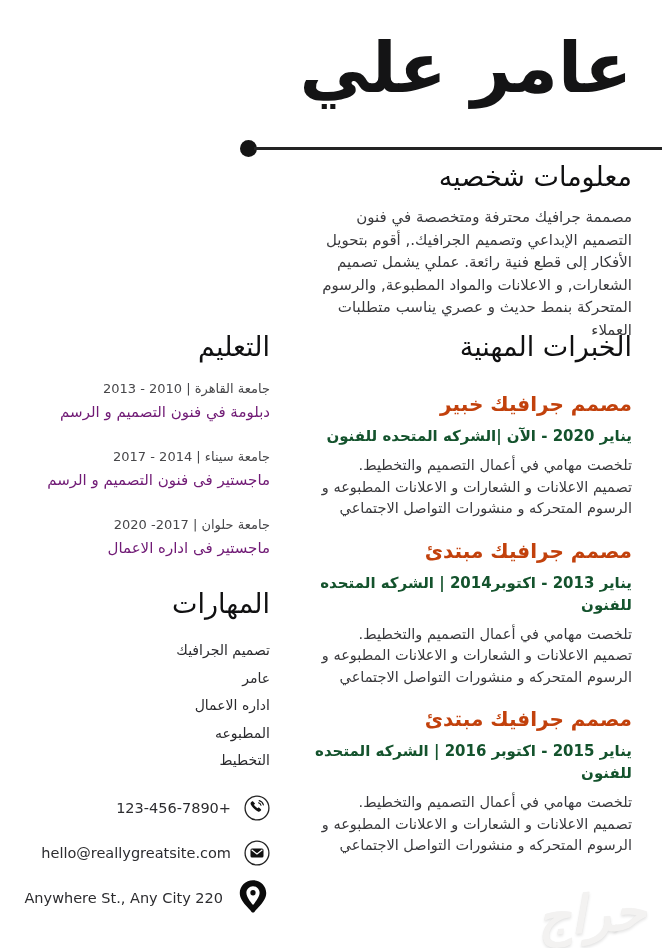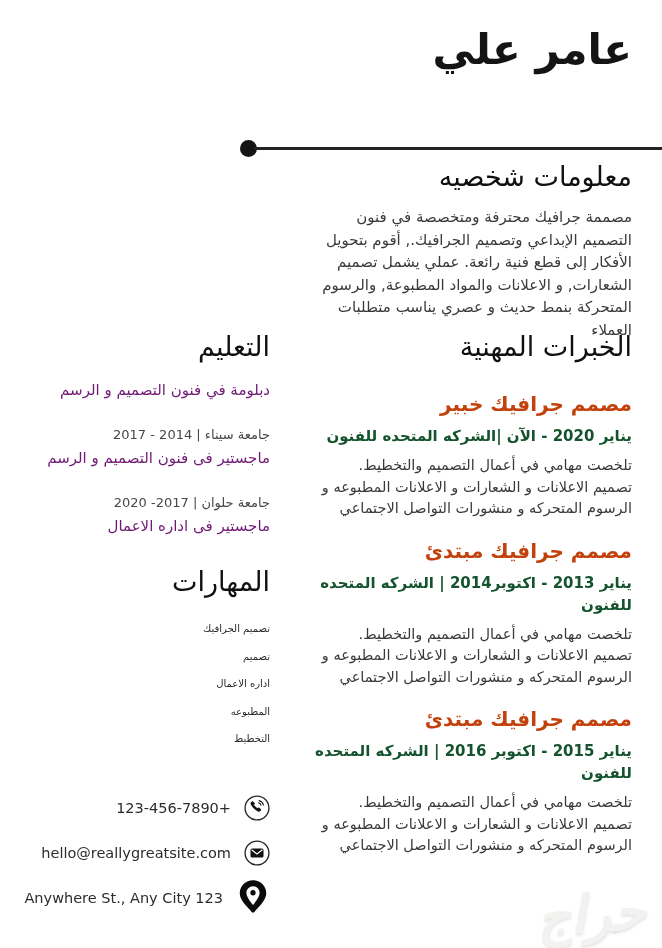--- a/index.html
+++ b/index.html
@@ -5,21 +5,21 @@
   html,body{margin:0;padding:0;}
   body{
     width:662px;height:948px;background:#ffffff;position:relative;overflow:hidden;
     font-family:"DejaVu Sans","Liberation Sans",sans-serif;color:#1b1b1d;
   }
   .page{position:absolute;inset:0;direction:rtl;}
 
   
   .name{
     position:absolute;top:22px;right:30px;left:30px;
-    font-size:42px;font-weight:bold;color:#141415;text-align:right;
+    font-size:70px;font-weight:bold;color:#141415;text-align:right;
     line-height:1.32;letter-spacing:-1px;
   }
 
   
   .rule{position:absolute;top:140px;left:240px;right:0;height:17px;}
   .rule .dot{position:absolute;left:0;top:0;width:17px;height:17px;border-radius:50%;background:#141414;}
   .rule .line{position:absolute;left:14px;right:0;top:7px;height:3px;background:#232323;}
 
   
   .section-title{
@@ -41,21 +41,21 @@
   .xp-desc{font-size:14.5px;color:#39393c;line-height:21.5px;margin:0;white-space:pre-line;}
 
   
   .left-col{position:absolute;top:328px;left:30px;width:240px;text-align:right;}
   .left-col .section-title{margin-bottom:14px;}
   .edu-item{margin-bottom:25px;}
   .edu-meta{font-size:13px;color:#47474a;line-height:17px;margin:0 0 5px 0;}
   .edu-degree{font-size:15px;color:#701a75;line-height:21px;margin:0;}
   .skills-title{margin-top:26px;margin-bottom:16px;}
   .skills-list{list-style:none;margin:0;padding:0;}
-  .skills-list li{font-size:10px;color:#2a2a2d;line-height:27.5px;}
+  .skills-list li{font-size:14px;color:#2a2a2d;line-height:27.5px;}
 
   
   .contact{position:absolute;top:788px;left:30px;width:240px;}
   .contact-row{display:flex;align-items:center;justify-content:flex-start;gap:13px;height:40px;margin-bottom:5px;text-align:right;}
   .contact-label{font-size:14.5px;color:#2c2c2f;direction:ltr;white-space:nowrap;}
   .cicon{flex:0 0 auto;display:flex;align-items:center;justify-content:center;}
 
   
   .watermark{
     position:absolute;right:2px;bottom:2px;
@@ -104,35 +104,36 @@
       <p class="xp-meta">يناير 2015 -  اكتوبر  2016  |  الشركه المتحده للفنون</p>
       <p class="xp-desc">تلخصت مهامي في أعمال التصميم والتخطيط.
 تصميم الاعلانات و الشعارات و الاعلانات المطبوعه و الرسوم المتحركه و منشورات التواصل الاجتماعي</p>
     </div>
   </section>
 
   <section class="left-col">
     <h2 class="section-title">التعليم</h2>
 
     <div class="edu-item">
+      <p class="edu-meta">جامعة القاهرة  |  2010 - 2013</p>
       <p class="edu-degree">دبلومة في فنون التصميم و الرسم</p>
     </div>
     <div class="edu-item">
       <p class="edu-meta">جامعة سيناء  |  2014 - 2017</p>
       <p class="edu-degree">ماجستير فى فنون التصميم و الرسم</p>
     </div>
     <div class="edu-item">
       <p class="edu-meta">جامعة حلوان | 2017- 2020</p>
       <p class="edu-degree">ماجستير فى اداره الاعمال</p>
     </div>
 
     <h2 class="section-title skills-title">المهارات</h2>
     <ul class="skills-list">
       <li>تصميم الجرافيك</li>
-      <li>تصميم</li>
+      <li>عامر</li>
       <li>اداره الاعمال</li>
       <li>المطبوعه</li>
       <li>التخطيط</li>
     </ul>
   </section>
 
   <section class="contact">
 
     <div class="contact-row">
       <span class="cicon">
@@ -158,20 +159,20 @@
     </div>
 
     <div class="contact-row">
       <span class="cicon">
         <svg width="34" height="38" viewBox="0 0 24 27">
           <path fill="#0b0b0b" d="M12 .8C6.7.8 2.6 4.9 2.6 10c0 3.4 2 6.2 4.2 8.7 1.5 1.7 3.1 3.2 4.2 4.7.5.6 1.5.6 2 0 1.1-1.5 2.7-3 4.2-4.7 2.2-2.5 4.2-5.3 4.2-8.7C21.4 4.9 17.3.8 12 .8z"></path>
           <path fill="#ffffff" d="M12 5.1c-2.6 0-4.7 2.1-4.7 4.7 0 3.5 4.7 8.6 4.7 8.6s4.7-5.1 4.7-8.6c0-2.6-2.1-4.7-4.7-4.7z"></path>
           <circle cx="12" cy="9.8" r="1.9" fill="#0b0b0b"></circle>
         </svg>
       </span>
-      <span class="contact-label">Anywhere St., Any City 123</span>
+      <span class="contact-label">Anywhere St., Any City 220</span>
     </div>
 
   </section>
 
   <div class="watermark">حراج</div>
 
 </div>
 
 </body></html>

